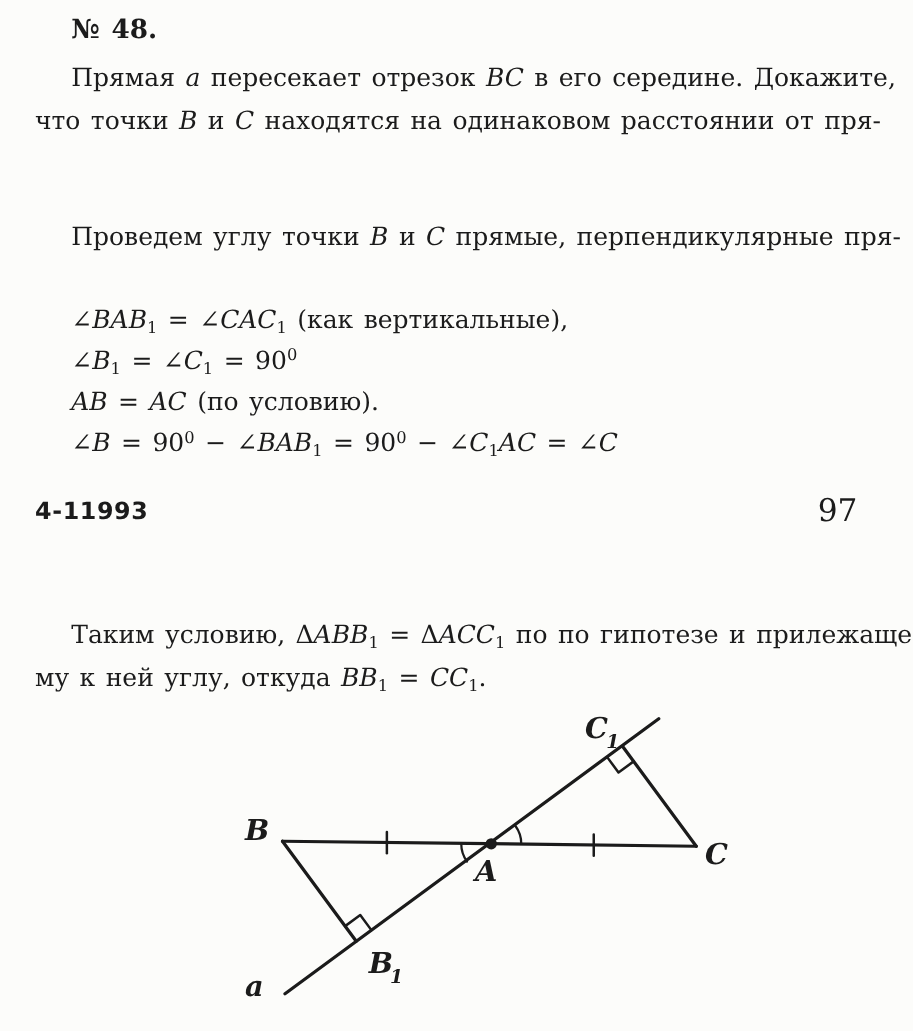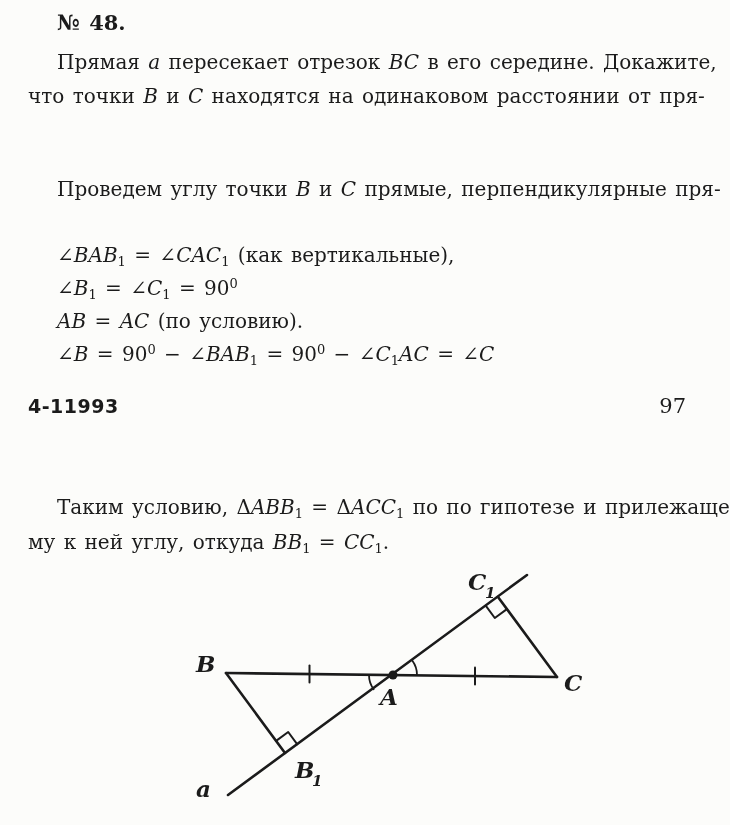--- a/index.html
+++ b/index.html
@@ -15,21 +15,21 @@
   .line  { font-size:20px; line-height:34px; word-spacing:2px; white-space:nowrap; }
   .just  { text-align:justify; text-align-last:justify; }
   .ind   { text-indent:29px; }
   .hdr .line { font-weight:bold; font-size:21px; }
   .eq .line  { line-height:33px; }
   .it   { font-style:italic; }
   sub   { font-size:13px; line-height:0; vertical-align:-4px; }
   sup   { font-size:13px; line-height:0; vertical-align:7px; }
   .footer { top:394px; display:flex; justify-content:space-between; align-items:center; }
   .sig  { font-family:"DejaVu Sans","Liberation Sans",sans-serif; font-weight:bold; font-size:19px; letter-spacing:.5px; }
-  .pgnum{ font-size:21px; }
+  .pgnum{ font-size:25px; }
   .diagram { position:absolute; left:180px; top:560px; }
   .stroke { stroke:#1b1b1b; fill:none; stroke-width:2.6; stroke-linecap:round; stroke-linejoin:round; }
   .thin   { stroke-width:2; }
   .arc    { stroke-width:1.8; }
   text.lbl    { font-family:"DejaVu Serif","Liberation Serif",serif; font-style:italic; font-weight:bold; font-size:23px; fill:#1b1b1b; }
   text.sublbl { font-family:"DejaVu Serif","Liberation Serif",serif; font-style:italic; font-weight:bold; font-size:15px; fill:#1b1b1b; }
 </style>
 </head>
 <body>
 

